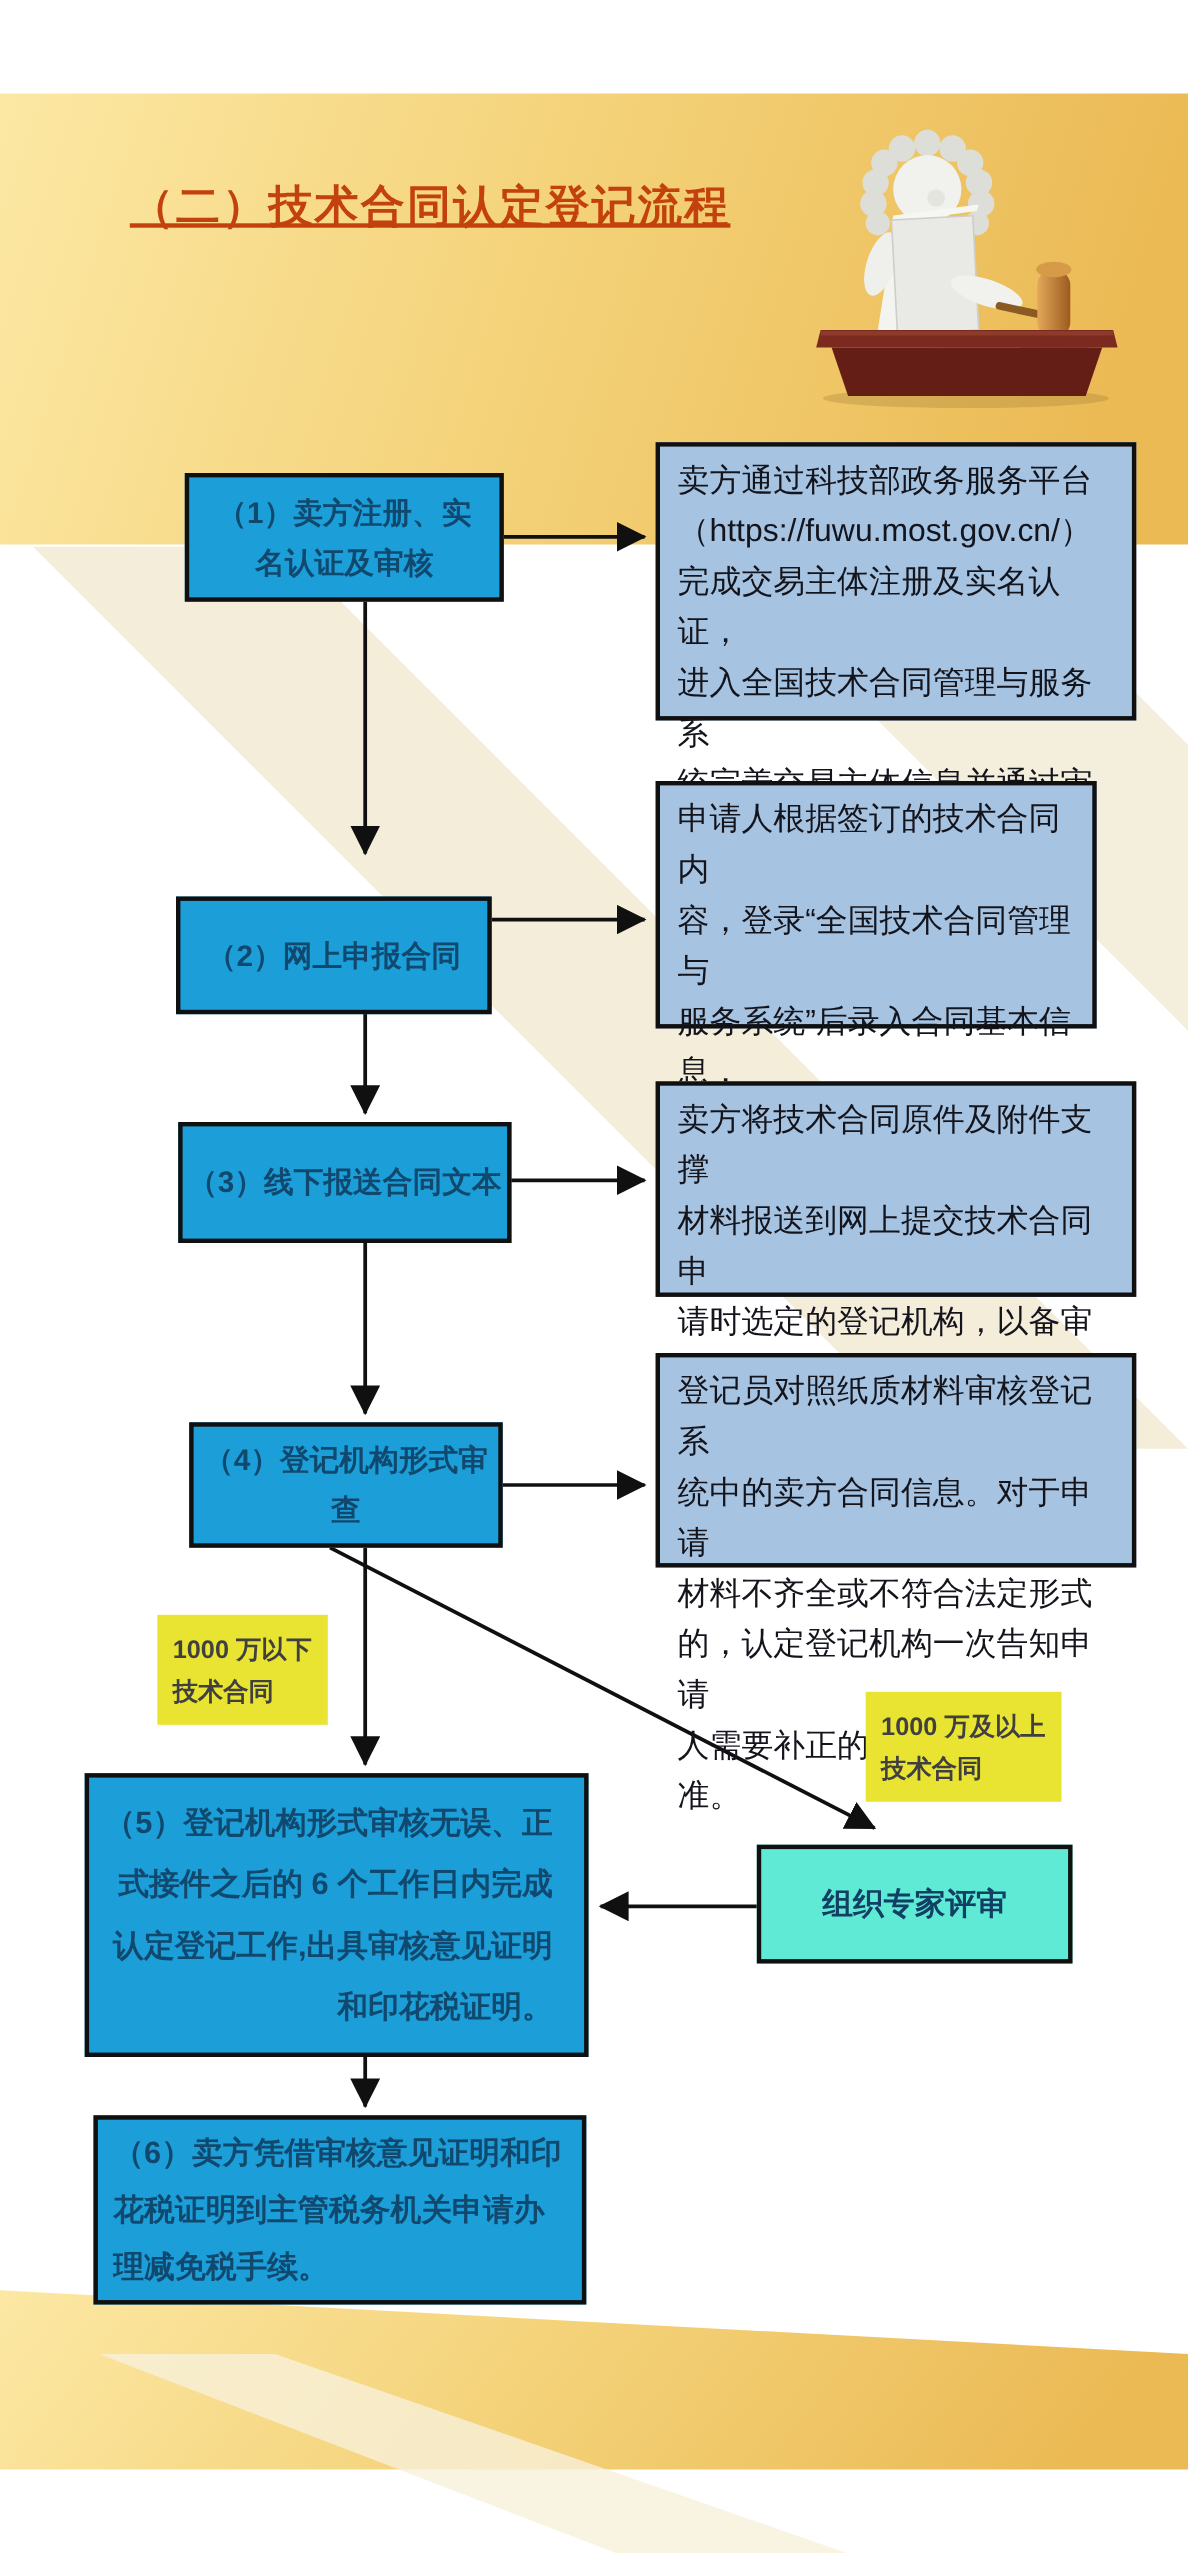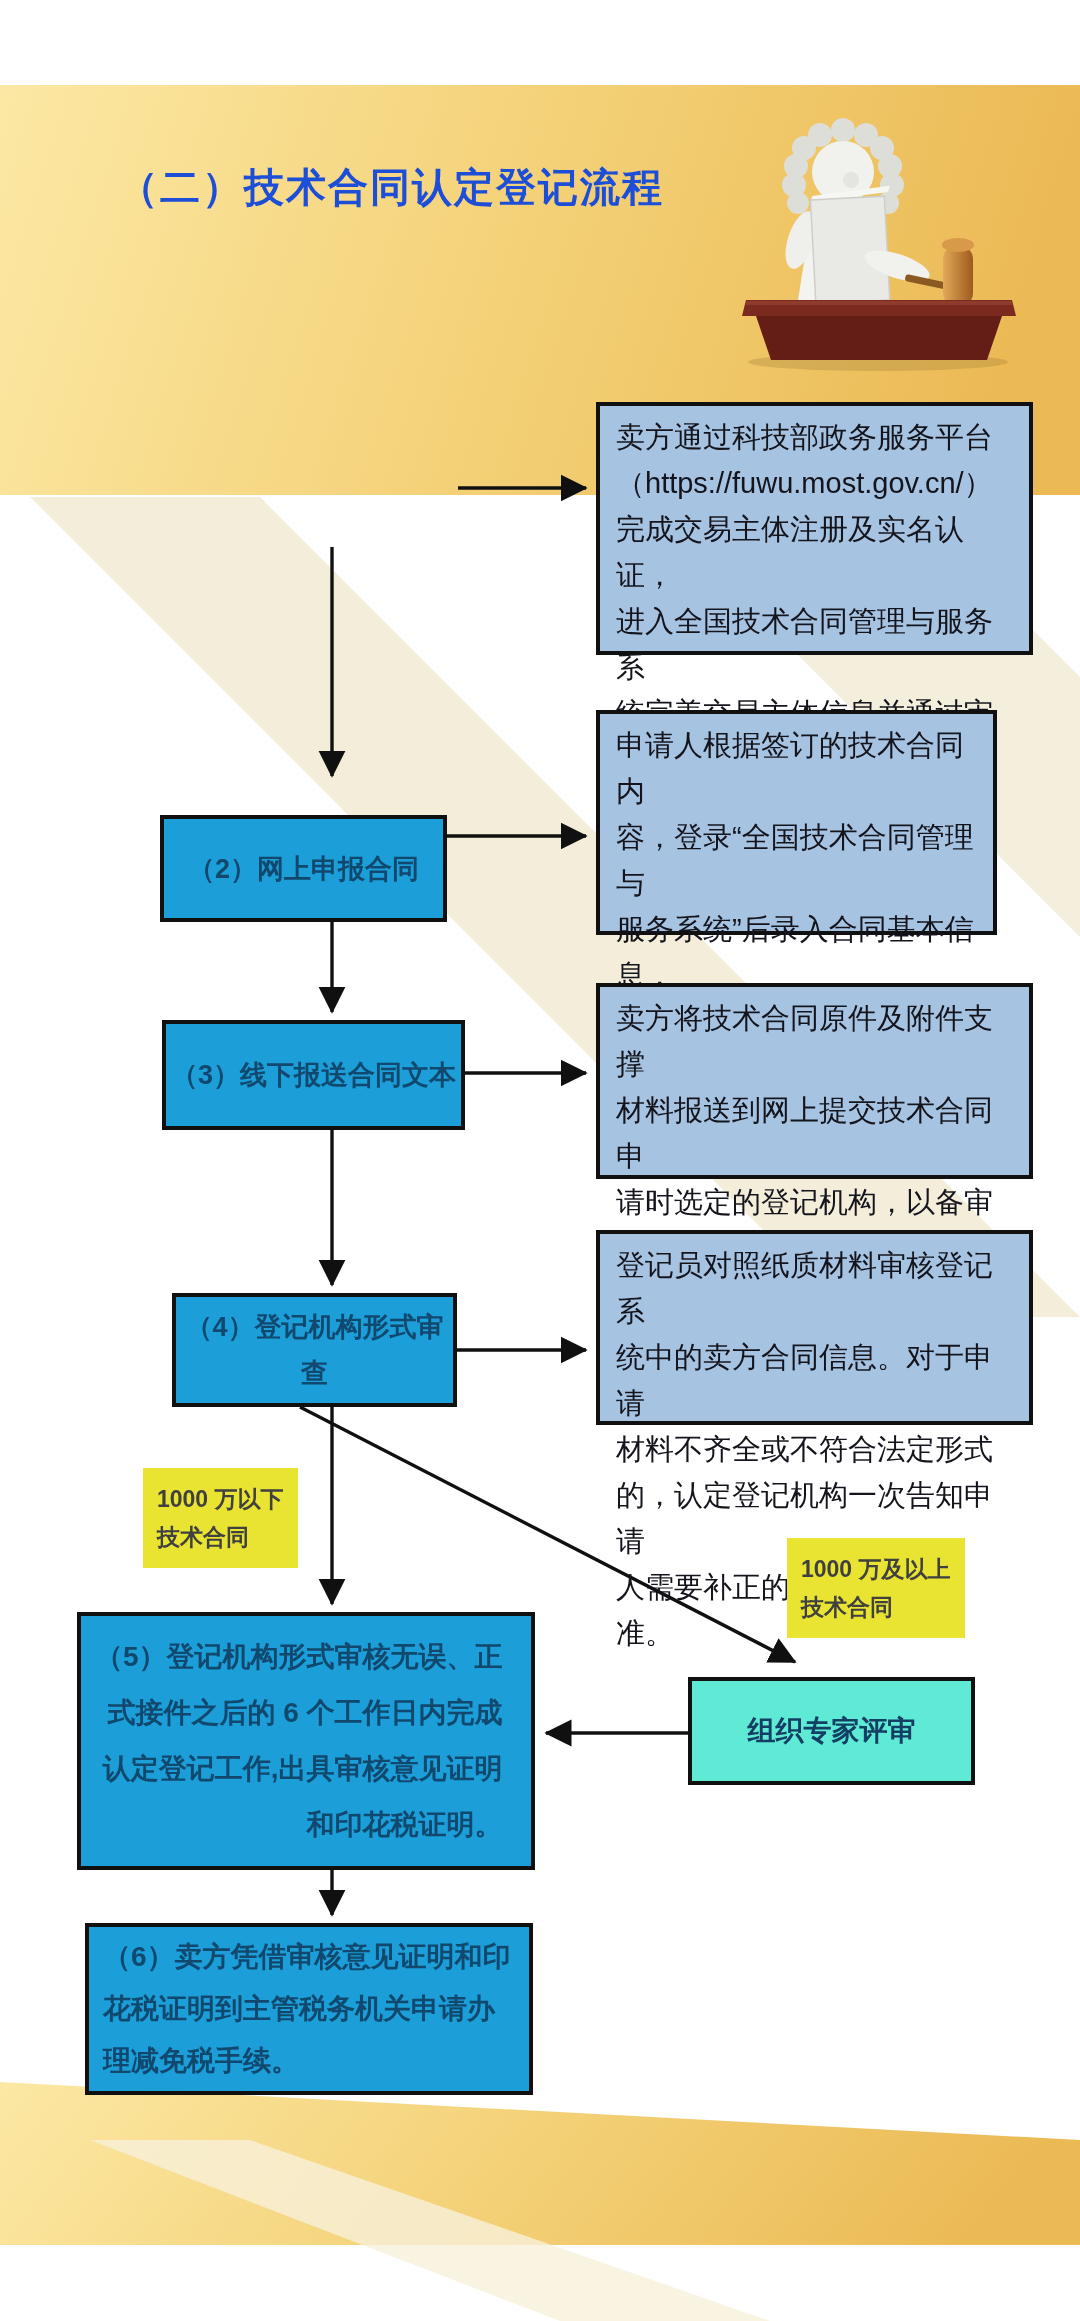--- a/index.html
+++ b/index.html
@@ -5,21 +5,21 @@
   html,body{margin:0;padding:0;background:#ffffff;}
   #canvas{
     position:relative;width:1080px;height:2321px;overflow:hidden;
     background:#ffffff;
     font-family:"Liberation Sans","DejaVu Sans",sans-serif;
   }
   svg.layer{position:absolute;left:0;top:0;}
   .pre{white-space:pre-line;}
   .page-title{
     position:absolute;left:118px;top:160px;
-    font-size:40px;font-weight:700;color:#1d4ed8;letter-spacing:2px;
+    font-size:40px;font-weight:700;color:#c2410c;letter-spacing:2px;text-decoration:underline;
   }
   .step-box{
     position:absolute;background:#1C9ED9;border:4px solid #101010;
     color:#10486E;display:flex;align-items:center;justify-content:center;
     text-align:center;font-weight:600;font-size:27px;line-height:46px;
     box-sizing:border-box;
   }
   .step-box.big{
     justify-content:flex-start;text-align:left;align-items:center;
     padding:6px 14px;font-size:28px;line-height:56px;
@@ -131,20 +131,24 @@
       <line x1="447" y1="836" x2="586" y2="836" marker-end="url(#ah)"></line>
       <line x1="452" y1="1073" x2="586" y2="1073" marker-end="url(#ah)"></line>
       <line x1="457" y1="1350" x2="586" y2="1350" marker-end="url(#ah)"></line>
       <line x1="300" y1="1407" x2="795" y2="1662" marker-end="url(#ah)"></line>
       <line x1="688" y1="1733" x2="546" y2="1733" marker-end="url(#ah)"></line>
     </g>
   </svg>
 
   <div class="page-title">（二）技术合同认定登记流程</div>
 
+  <div class="step-box" style="left:168px;top:430px;width:290px;height:117px;">
+    <span class="pre">（1）卖方注册、实
+名认证及审核</span>
+  </div>
   <div class="step-box" style="left:160px;top:783px;width:287px;height:107px;margin-top:32px;">
     <span class="pre">（2）网上申报合同</span>
   </div>
   <div class="step-box" style="left:162px;top:1020px;width:303px;height:110px;">
     <span class="pre">（3）线下报送合同文本</span>
   </div>
   <div class="step-box" style="left:172px;top:1293px;width:285px;height:114px;">
     <span class="pre">（4）登记机构形式审查</span>
   </div>
   <div class="step-box big" style="left:77px;top:1612px;width:458px;height:258px;text-align:right;">

